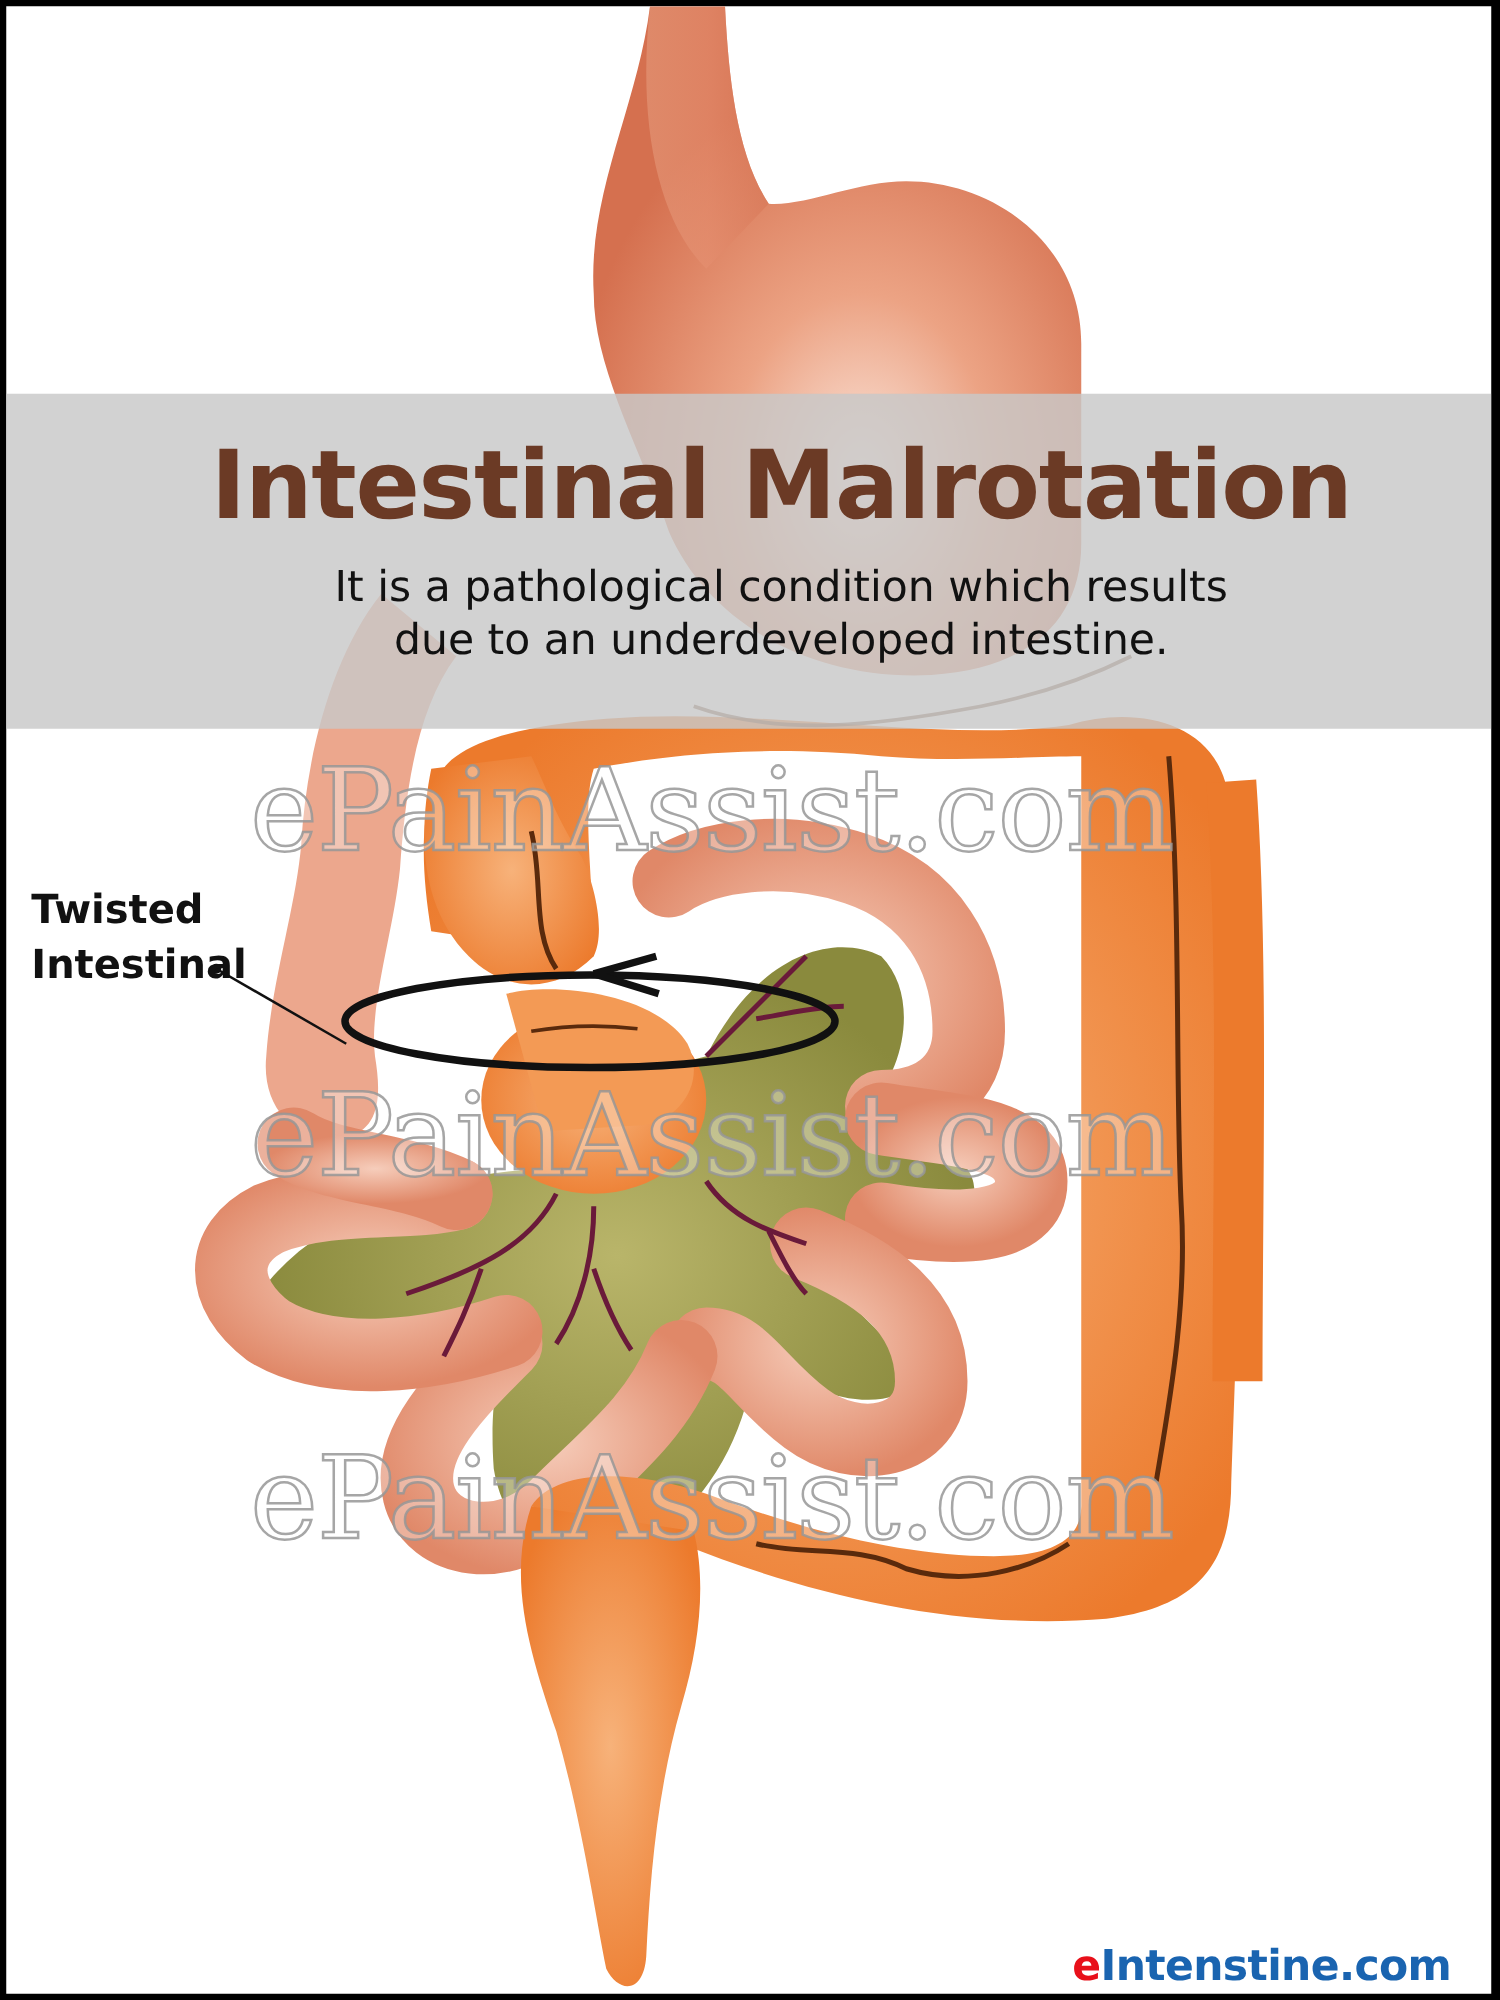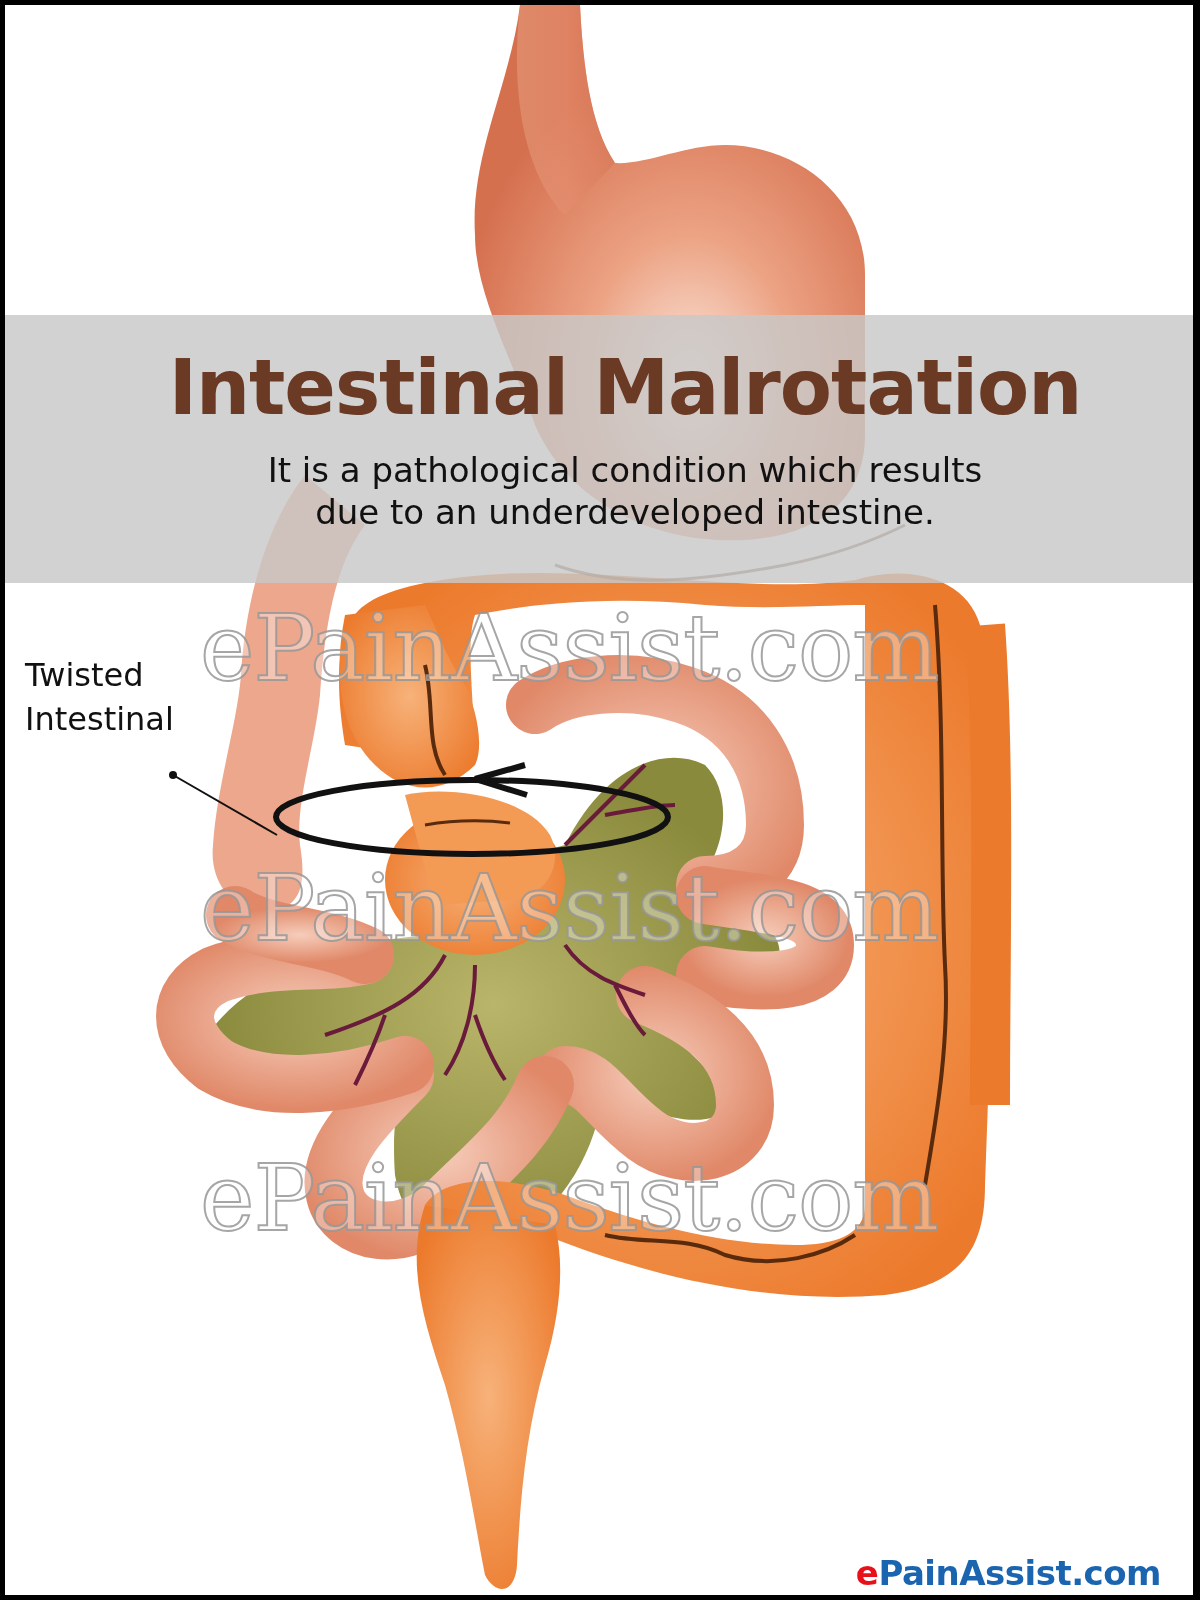--- a/index.html
+++ b/index.html
@@ -21,23 +21,24 @@
     position: absolute; left: 0; top: 338px; width: 1240px; text-align: center;
     font-family: "DejaVu Sans", sans-serif; font-weight: bold;
     font-size: 76px; color: #6b3a25; letter-spacing: -1px;
   }
   .subtitle {
     position: absolute; left: 0; top: 444px; width: 1240px; text-align: center;
     font-family: "DejaVu Sans", sans-serif; font-weight: normal;
     font-size: 34px; line-height: 42px; color: #111;
   }
   .callout {
-    position: absolute; left: 20px; top: 648px;
+    position: absolute; left: 20px; top: 700px;
     font-family: "DejaVu Sans", sans-serif; font-size: 32px; line-height: 44px;
     color: #111;
+    font-weight: bold;
   }
   .brand {
     position: absolute; right: 32px; bottom: 2px;
     font-family: "DejaVu Sans", sans-serif; font-weight: bold; font-size: 34px;
     color: #1a64b0; letter-spacing: -0.5px;
   }
   .brand .e { color: #e8101a; }
   .watermark {
     position: absolute; left: 195px; width: 820px; text-align: left;
     font-family: "DejaVu Serif", serif; font-size: 92px; letter-spacing: -1px;
@@ -143,16 +144,16 @@
     <div class="subtitle">
       <div>It is a pathological condition which results</div>
       <div>due to an underdeveloped intestine.</div>
     </div>
 
     <div class="callout">
       <div>Twisted</div>
       <div>Intestinal</div>
     </div>
 
-    <div class="brand"><span class="e">e</span><span>PainAssist.com</span></div>
+    <div class="brand"><span class="e">e</span><span>Intenstine.com</span></div>
 
   </div>
 </div>
 
 </body></html>

